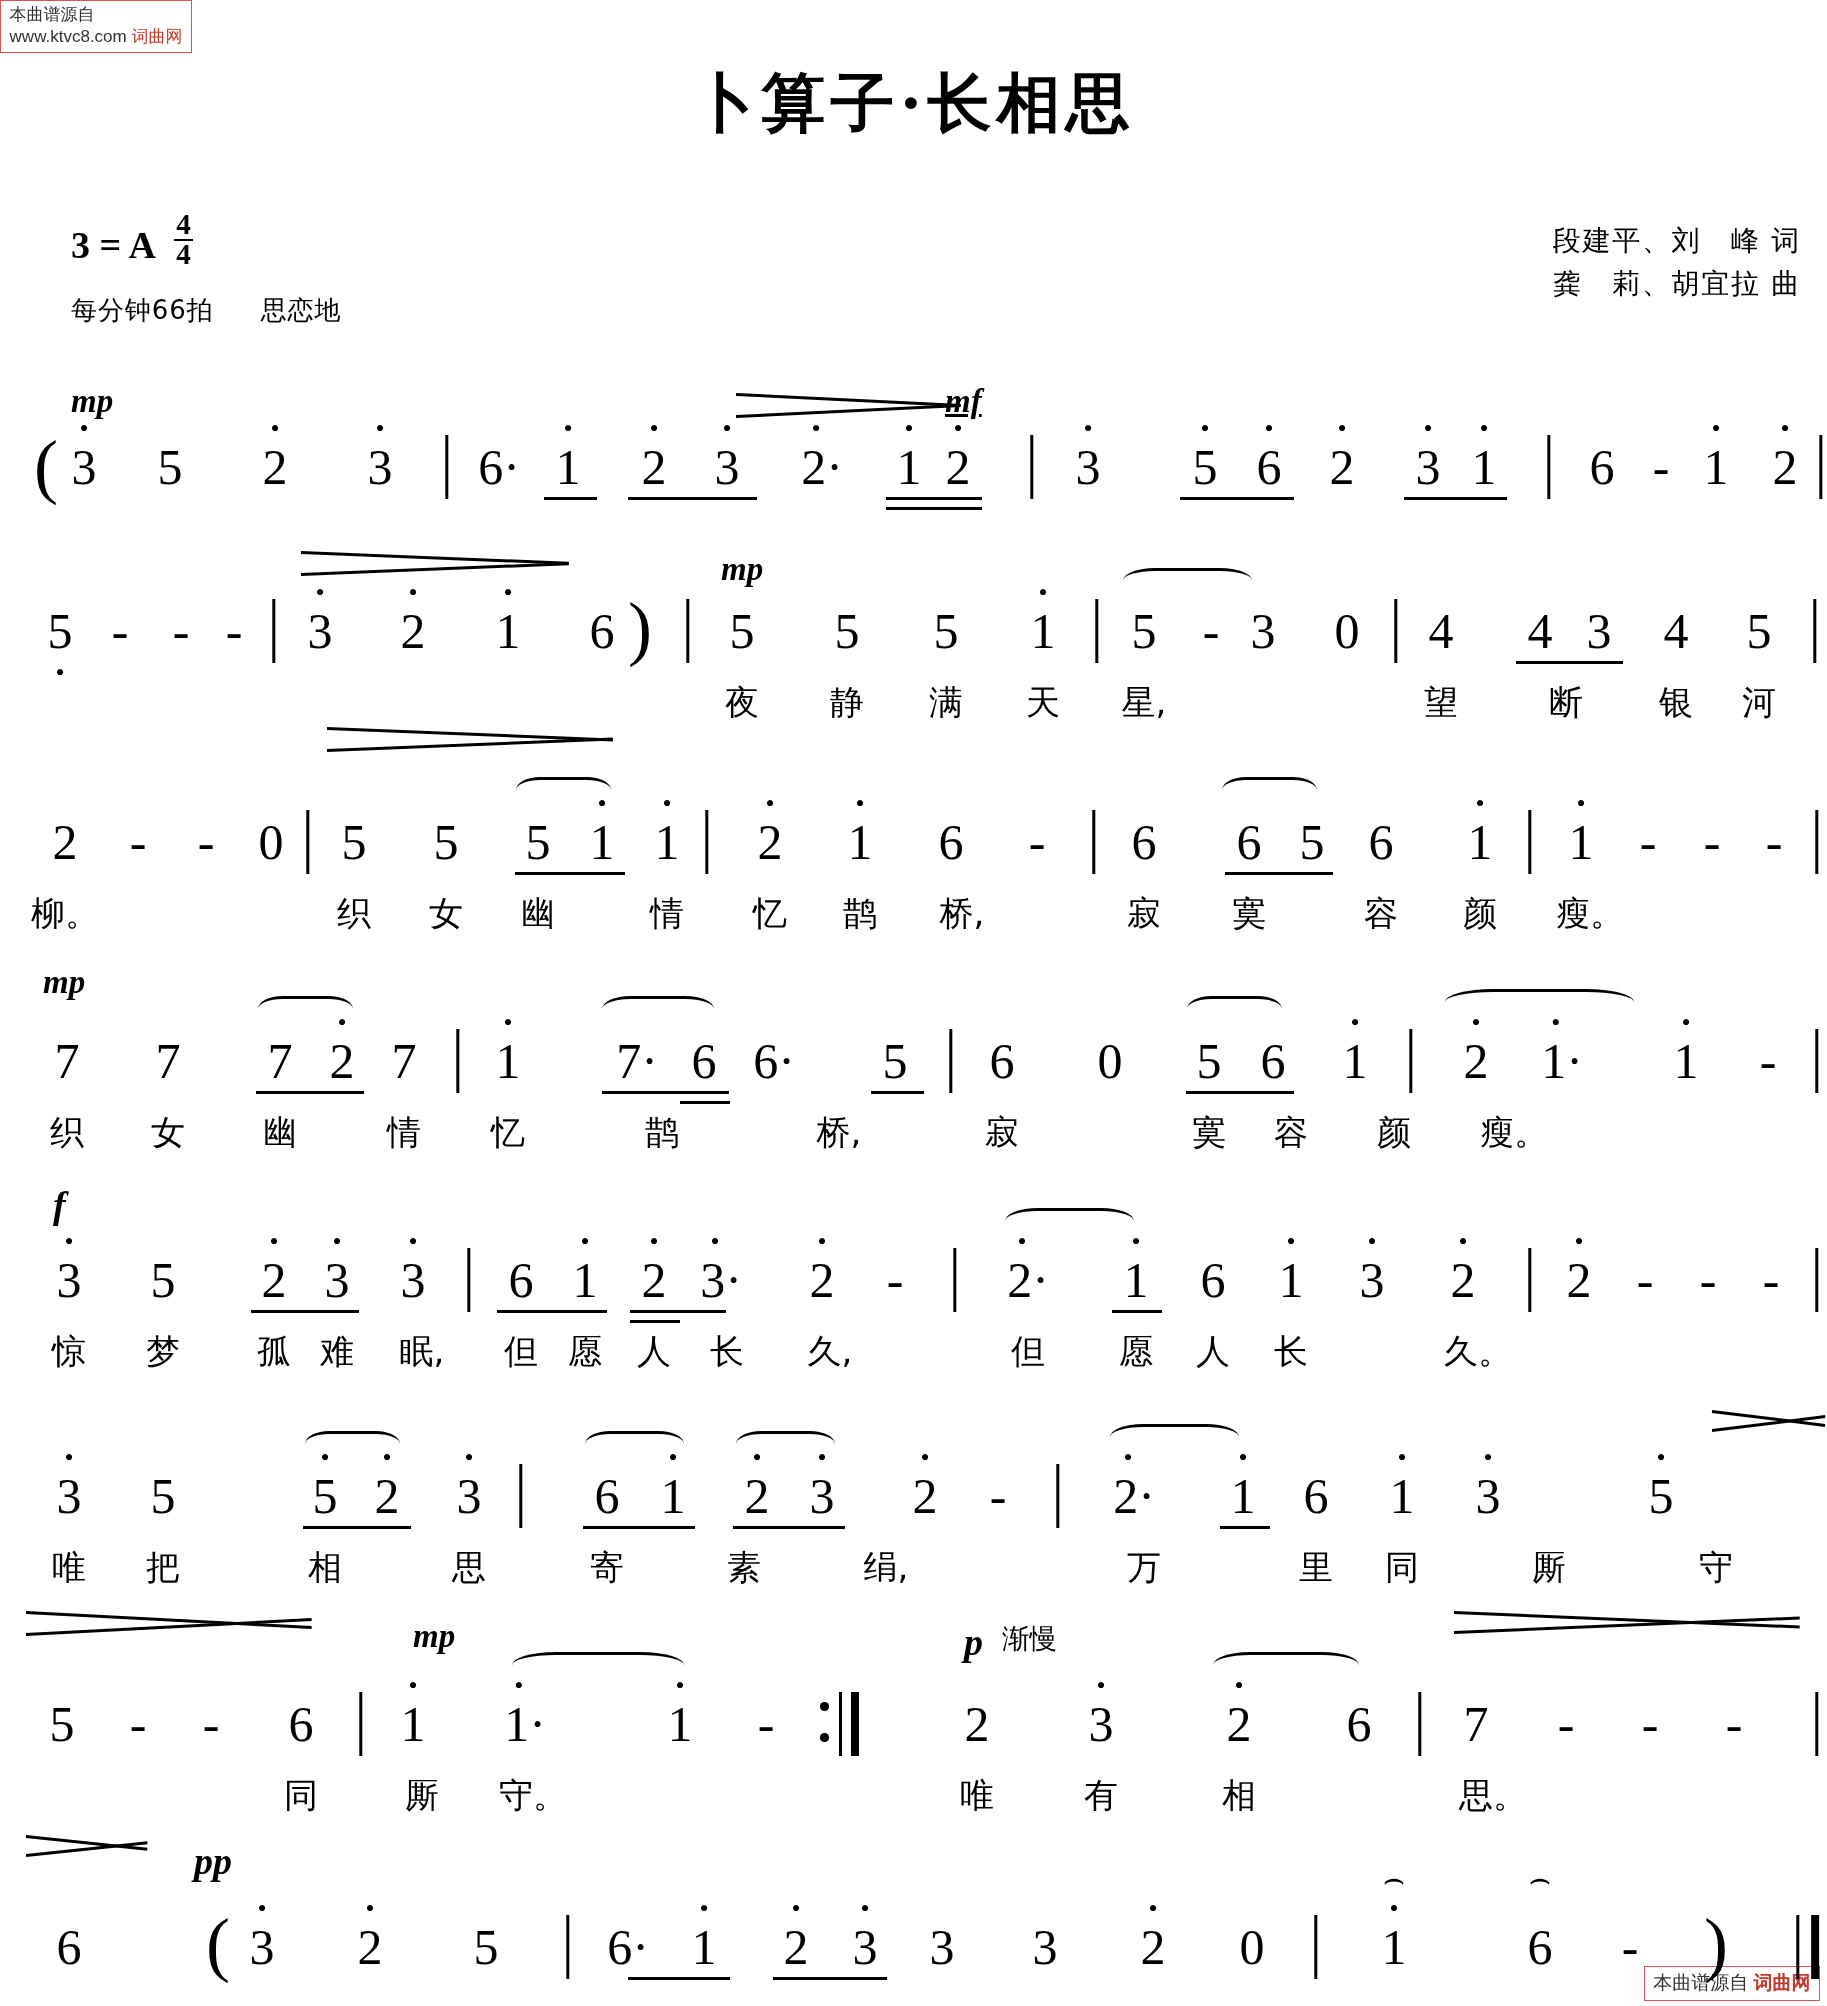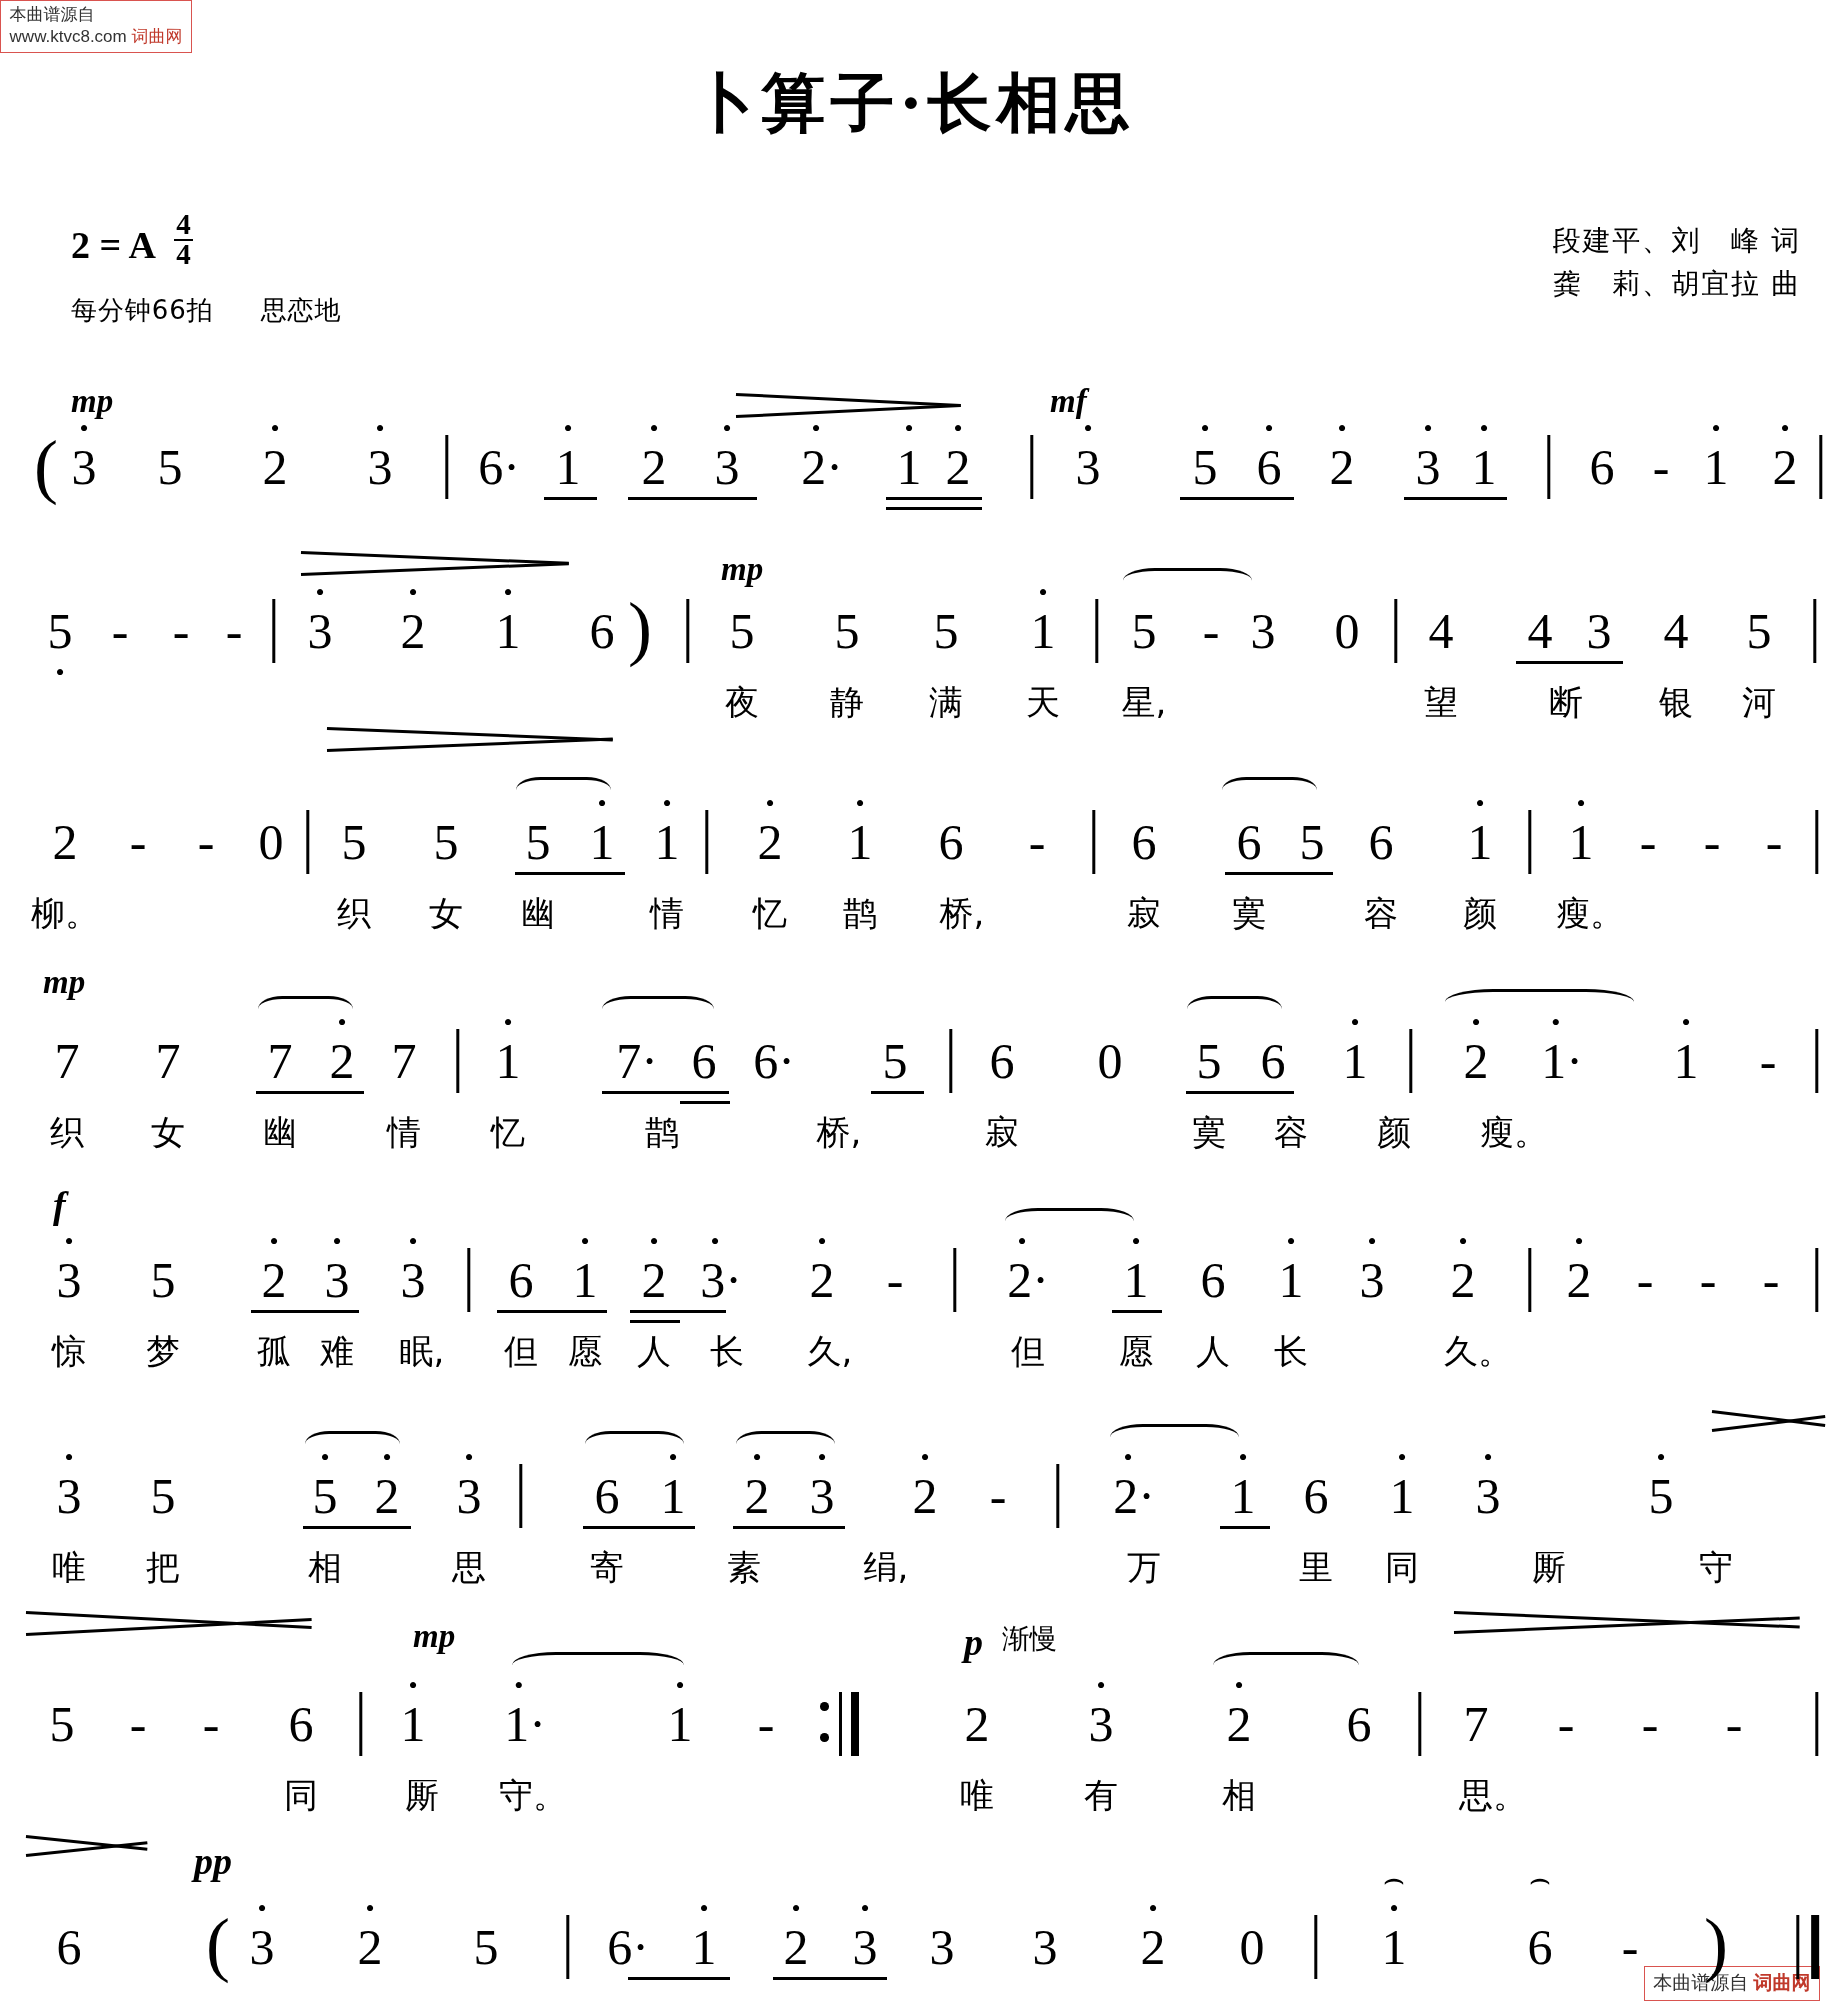--- a/index.html
+++ b/index.html
@@ -87,39 +87,39 @@
   <span class="red">词曲网</span></div>
 </div>
 <div class="wm-br">
   <span>本曲谱源自</span>
   <span class="red">词曲网</span>
 </div>
 
 <h1 class="title">卜算子·长相思</h1>
 
 <div class="keybox">
-  <span>2 = A</span>
+  <span>3 = A</span>
   <span class="frac">
     <span class="n">4</span>
     <span class="d">4</span>
   </span>
 </div>
 <div class="tempo">
   <span>每分钟66拍</span>
   <span class="mood">思恋地</span>
 </div>
 
 <div class="credits">
   <div>段建平、刘　峰 词</div>
   <div>龚　莉、胡宜拉 曲</div>
 </div>
 
 <div class="sys" style="top:404px;">
   <div class="dyn" style="left:71px;top:-21.5px;">mp</div>
-  <div class="dyn" style="left:1050px;top:-21.5px;">mf</div>
+  <div class="dyn" style="left:945px;top:-21.5px;text-decoration:underline;">mf</div>
 
   <div class="hair" style="left:736px;top:-13px;width:224px;height:26px;">
     <i style="width:225px;top:1.7px;transform:rotate(2.8deg);"></i>
     <i style="width:225px;top:24px;transform:rotate(-2.8deg);"></i>
   </div>
 
   <div class="paren" style="left:34px;top:26px;">(</div>
 
   <div class="note" style="left:84px;top:34px;">3<span class="dotup">•</span></div>
   <div class="note" style="left:170px;top:34px;">5</div>

